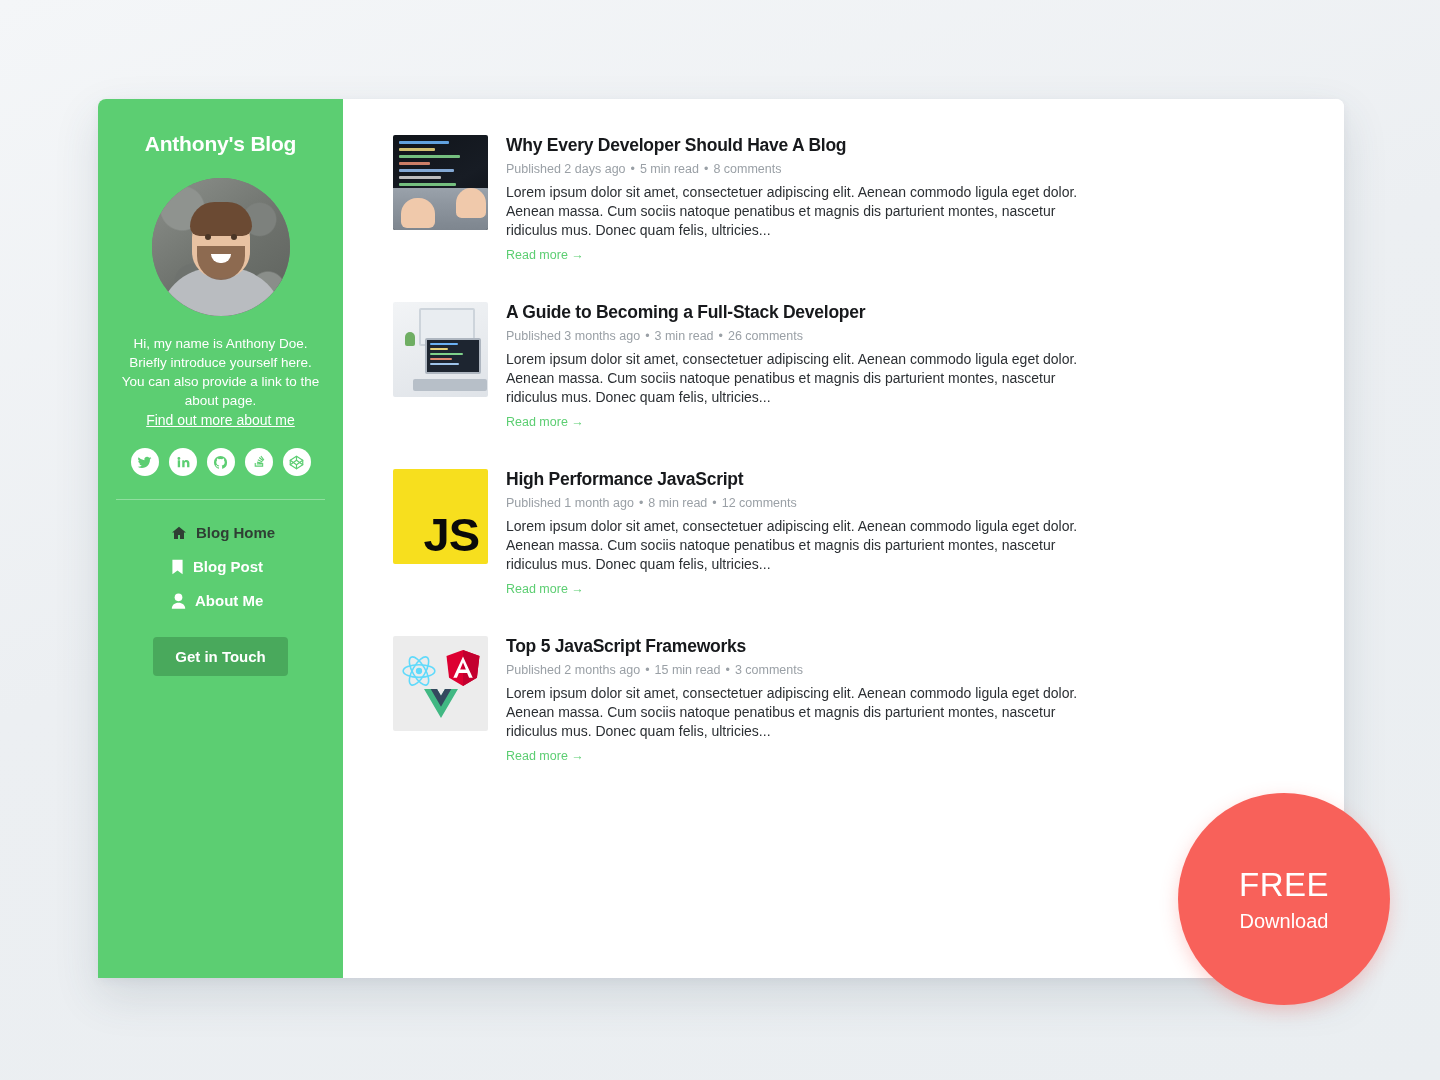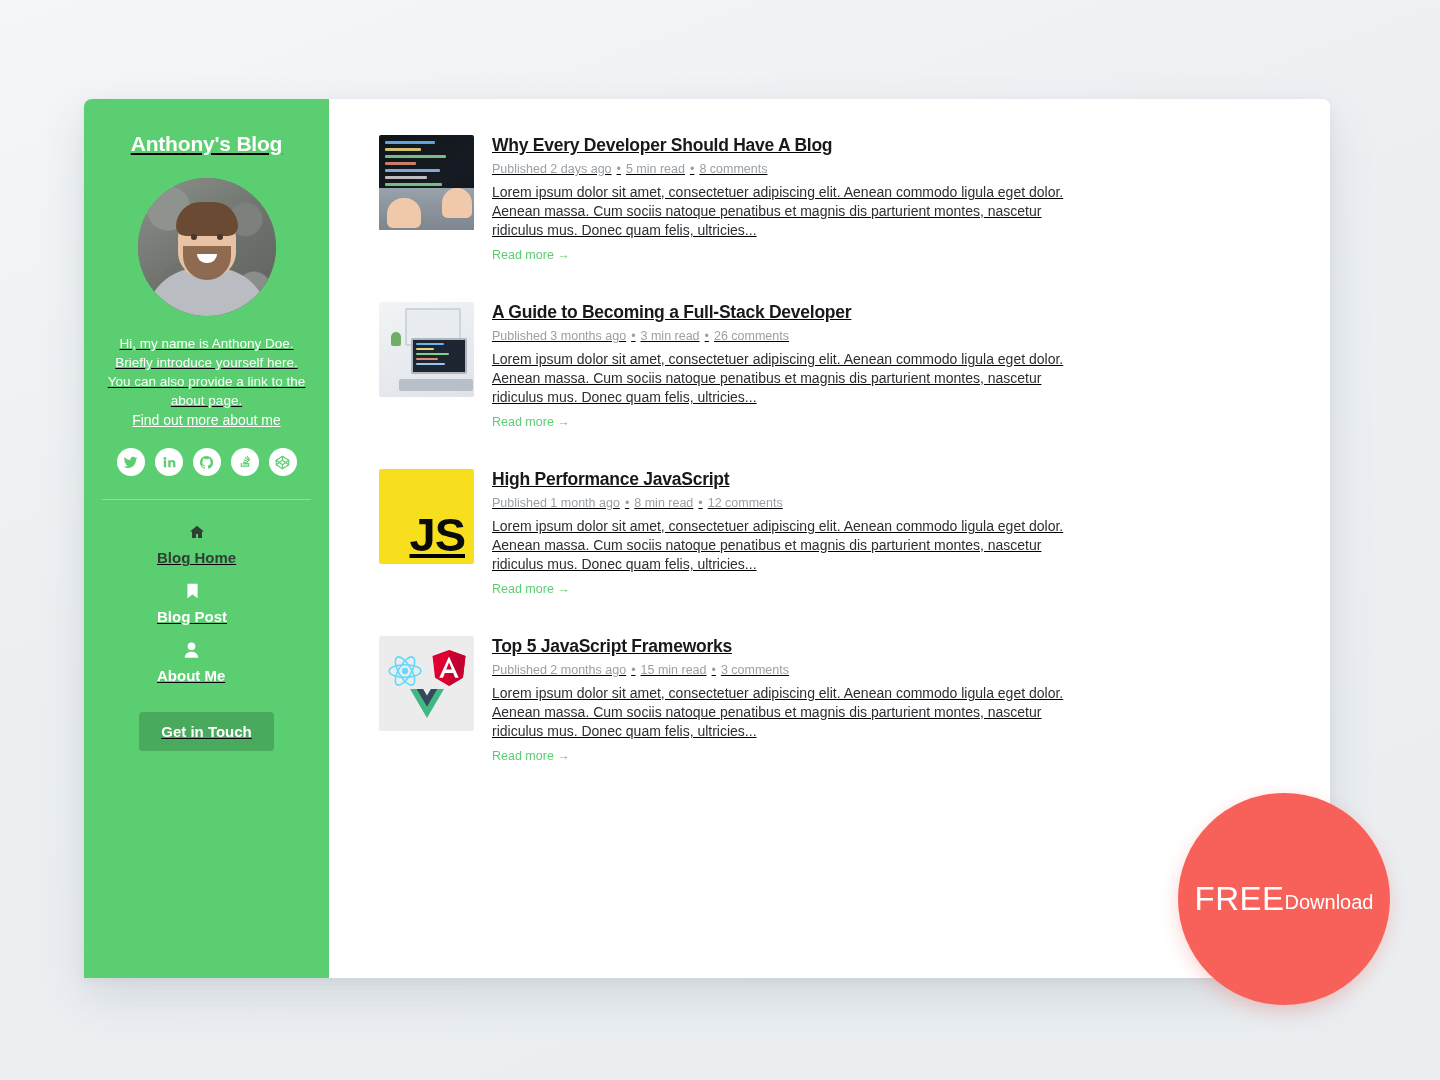--- a/index.html
+++ b/index.html
@@ -12,31 +12,30 @@
 
   body {
     font-family: "Liberation Sans", sans-serif;
     background: linear-gradient(160deg, #f4f6f8 0%, #eceff2 45%, #eaeef1 100%);
     position: relative;
   }
 
   
   #app-card {
     position: absolute;
-    left: 84px;
+    left: 98px;
     top: 99px;
     width: 1246px;
     height: 879px;
     background: #ffffff;
     border-radius: 8px 8px 0 0;
     box-shadow: 0 18px 45px rgba(60, 75, 95, 0.14),
                 0 3px 10px rgba(60, 75, 95, 0.06);
     display: flex;
     overflow: hidden;
-    text-decoration: underline;
   }
 
   
   #sidebar {
     width: 245px;
     flex: 0 0 245px;
     background: #5CCE72;
     color: #ffffff;
     padding: 20px 18px 0 18px;
     display: flex;
@@ -183,21 +182,20 @@
   }
   .navitem {
     display: flex;
     align-items: center;
     gap: 9px;
     font-size: 15px;
     font-weight: bold;
     color: #ffffff;
     cursor: pointer;
     white-space: nowrap;
-    flex-direction: column;
   }
   .navitem.active, .navitem.active .nav-ico svg { color: #2f3f34; }
   .navitem.active { color: #2f3f34; }
   .nav-ico { display: flex; align-items: center; }
 
   .cta {
     margin-top: 28px;
     background: #49A95C;
     color: #ffffff;
     font-size: 15px;
@@ -376,21 +374,21 @@
   #free-badge {
     position: absolute;
     left: 1178px;
     top: 793px;
     width: 212px;
     height: 212px;
     border-radius: 50%;
     background: #F8615A;
     color: #ffffff;
     display: flex;
-    flex-direction: row;
+    flex-direction: column;
     align-items: center;
     justify-content: center;
     cursor: pointer;
     box-shadow: 0 6px 18px rgba(248, 97, 90, 0.28);
   }
   .free-main { font-size: 33px; letter-spacing: .5px; }
   .free-sub  { font-size: 20px; margin-top: 6px; }
 </style>
 </head>
 <body>

